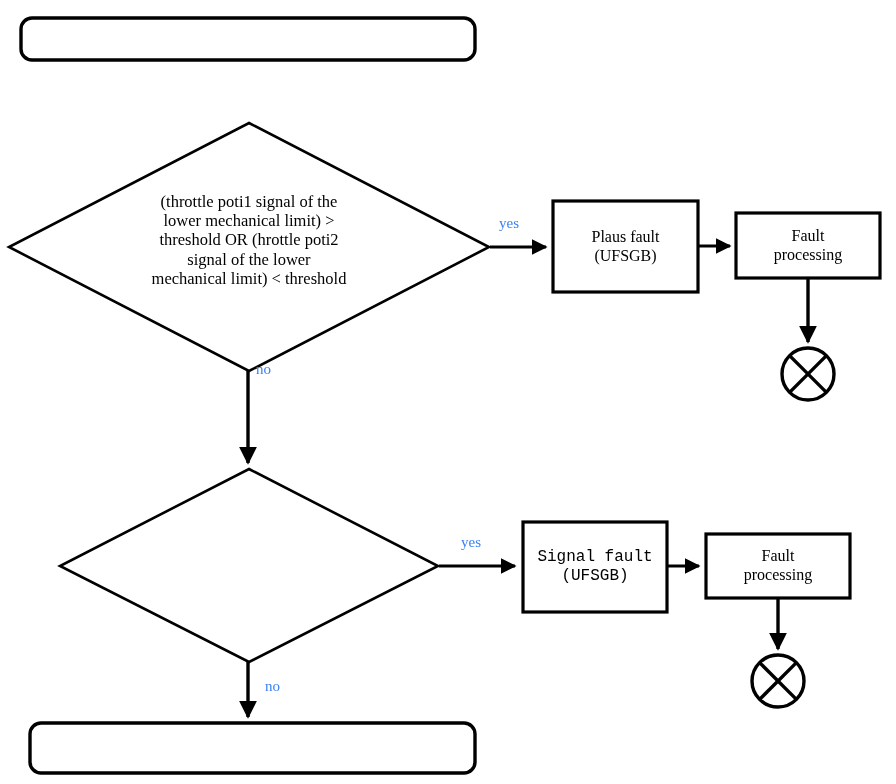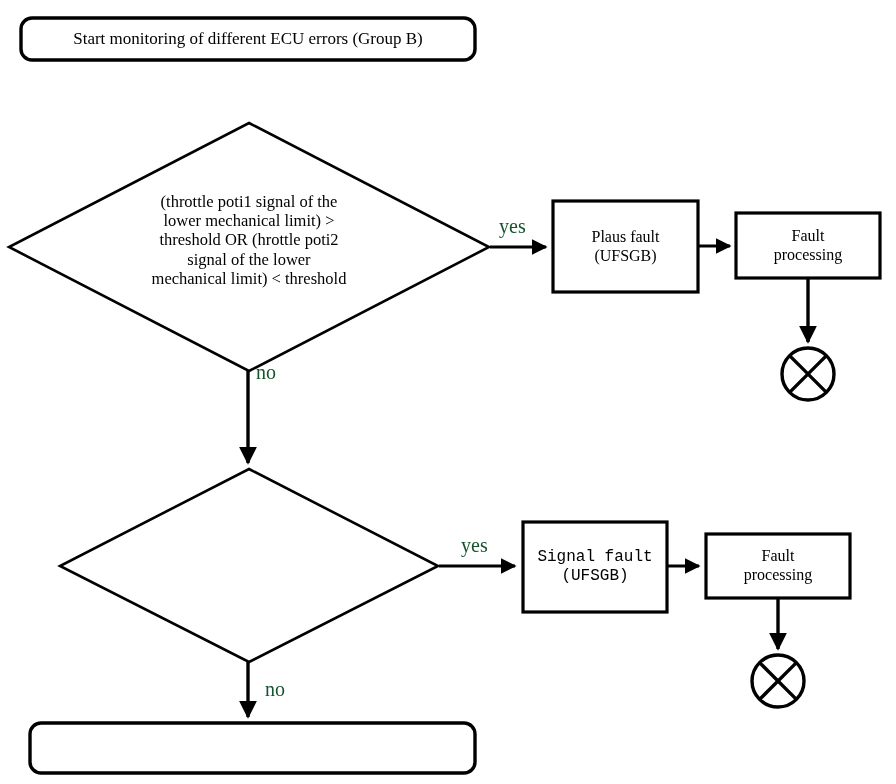--- a/index.html
+++ b/index.html
@@ -39,23 +39,23 @@
     font-size: 17px;
   }
   .decision-text {
     font-size: 16.5px;
   }
   .process-text {
     font-size: 16px;
   }
   .edge-label {
     position: absolute;
-    font-size: 20px;
+    font-size: 15px;
     font-family: "Liberation Serif", "DejaVu Serif", serif;
-    color: #14532d;
+    color: #3b82f6;
     white-space: nowrap;
   }
 </style>
 </head>
 <body>
 
 <div id="canvas">
 
   <svg id="flow-svg" viewBox="0 0 896 784">
     <defs>
@@ -102,21 +102,20 @@
       <circle cx="778" cy="681" r="26" fill="#ffffff" stroke="#000000" stroke-width="3.4"></circle>
       <line x1="759.6" y1="662.6" x2="796.4" y2="699.4" stroke="#000000" stroke-width="3.4"></line>
       <line x1="796.4" y1="662.6" x2="759.6" y2="699.4" stroke="#000000" stroke-width="3.4"></line>
     </g>
 
     <line x1="248" y1="662" x2="248" y2="717" stroke="#000000" stroke-width="3.4" marker-end="url(#arrow)"></line>
 
     <rect x="30" y="723" width="445" height="50" rx="11" ry="11" fill="#ffffff" stroke="#000000" stroke-width="3.4"></rect>
   </svg>
 
-  <div class="node-text terminal-text" style="left:31px; top:18px; width:434px; height:42px;">Start monitoring of different ECU errors (Group B)</div>
 
   <div class="node-text decision-text" style="left:89px; top:170px; width:320px; height:140px;">(throttle poti1 signal of the
 lower mechanical limit) &gt;
 threshold OR (hrottle poti2
 signal of the lower
 mechanical limit) &lt; threshold</div>
 
   <div class="node-text process-text" style="left:553px; top:201px; width:145px; height:91px;">Plaus fault
 (UFSGB)</div>
 

